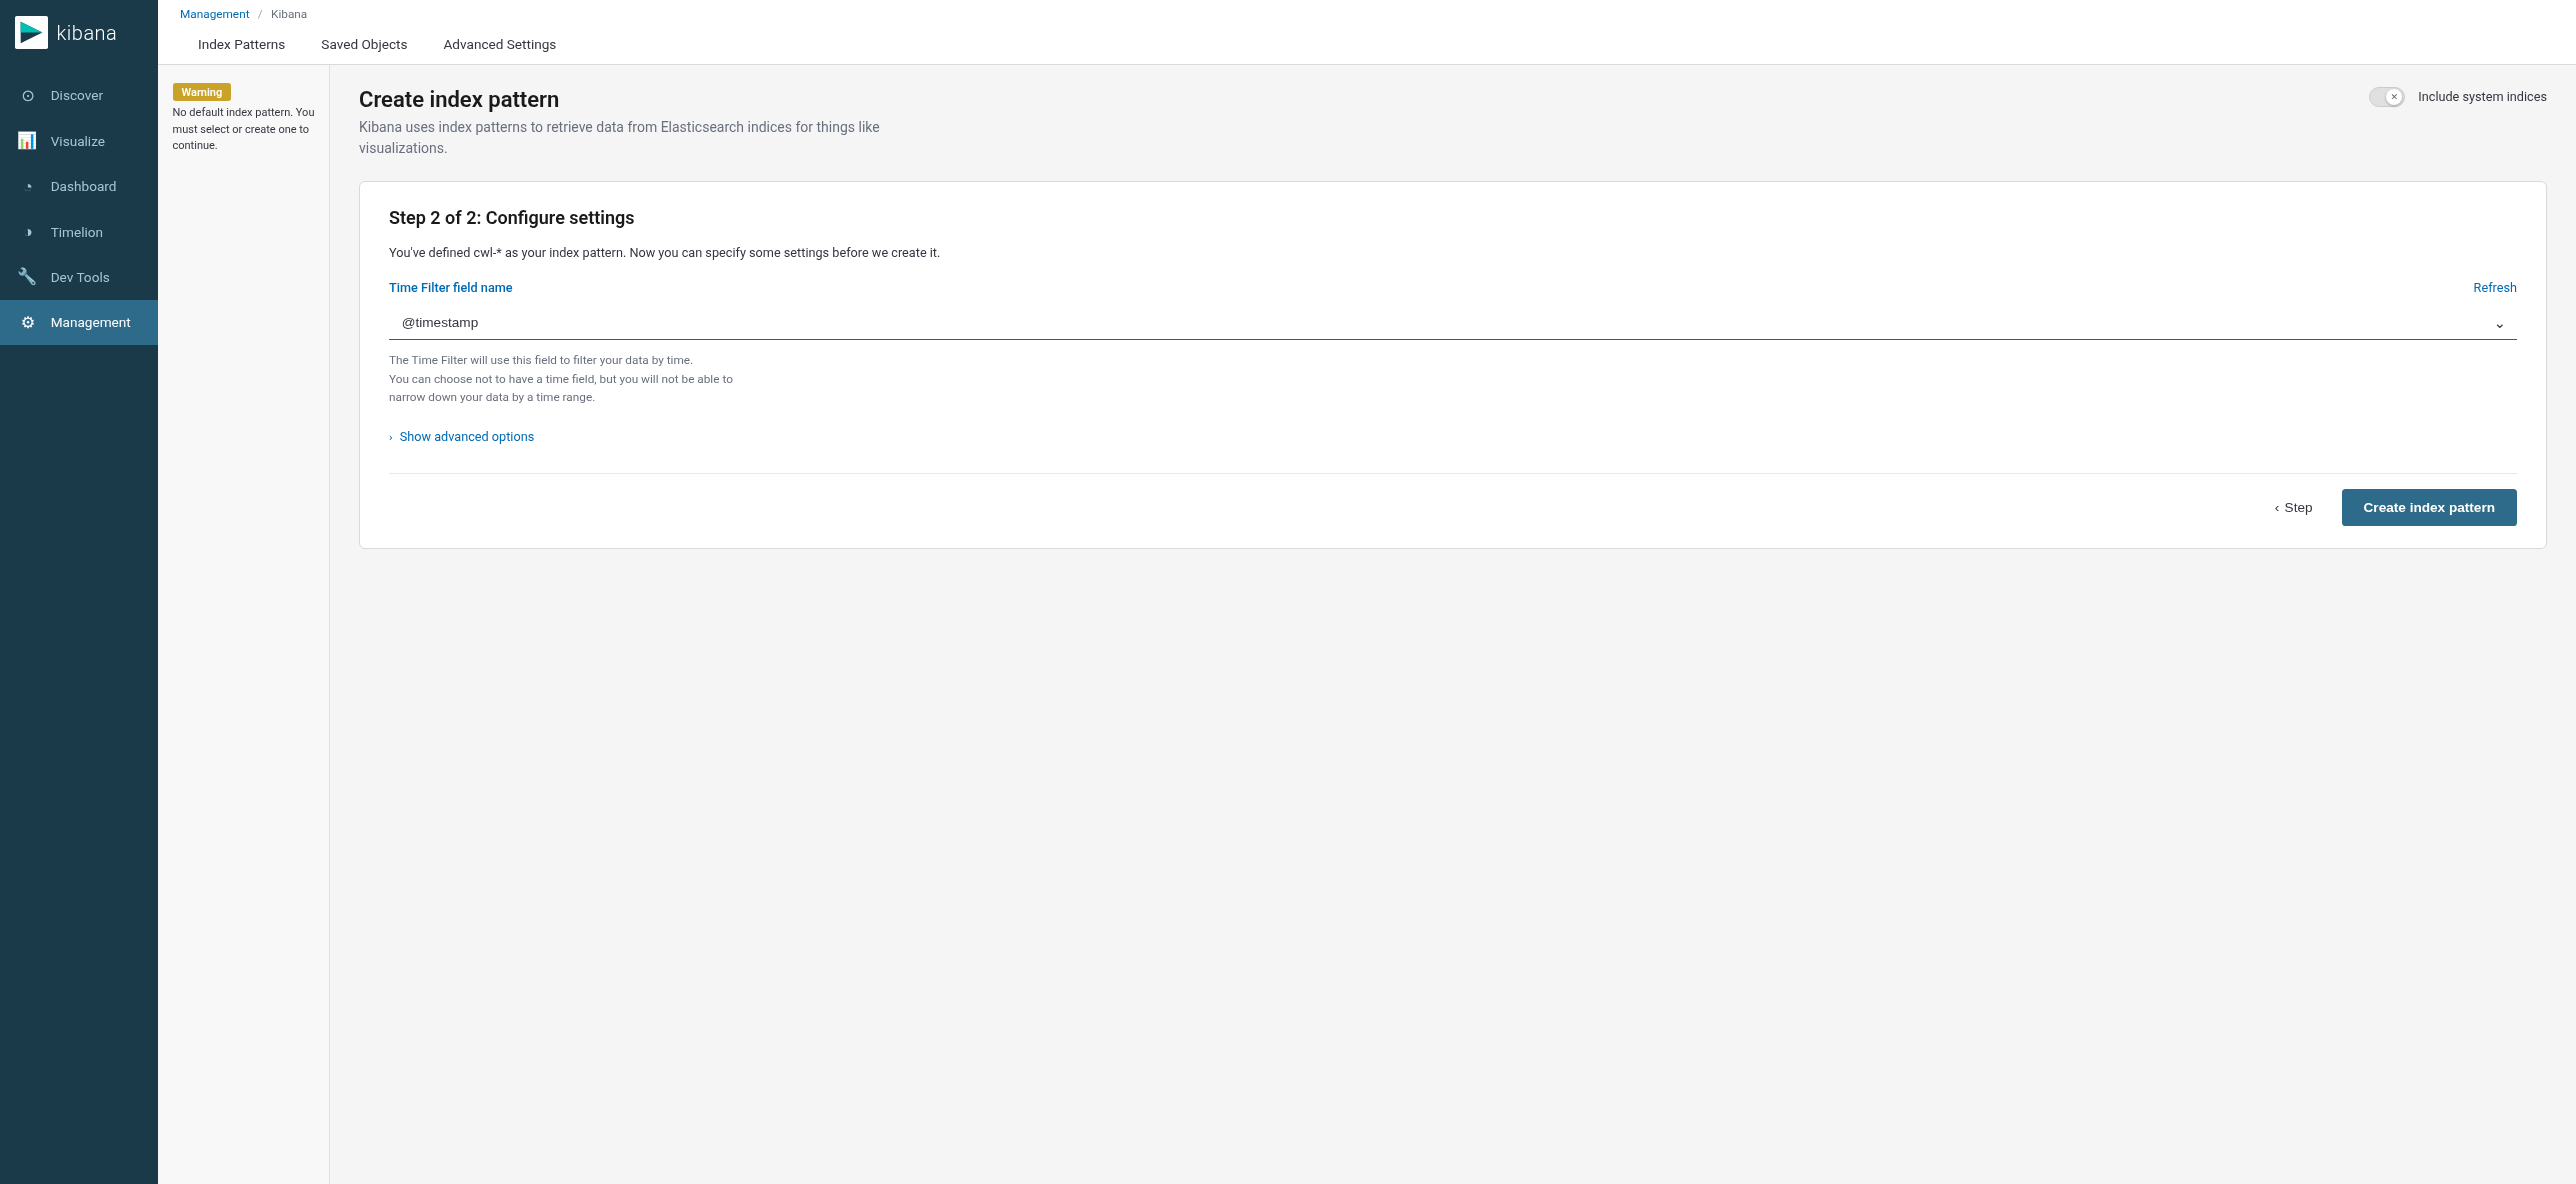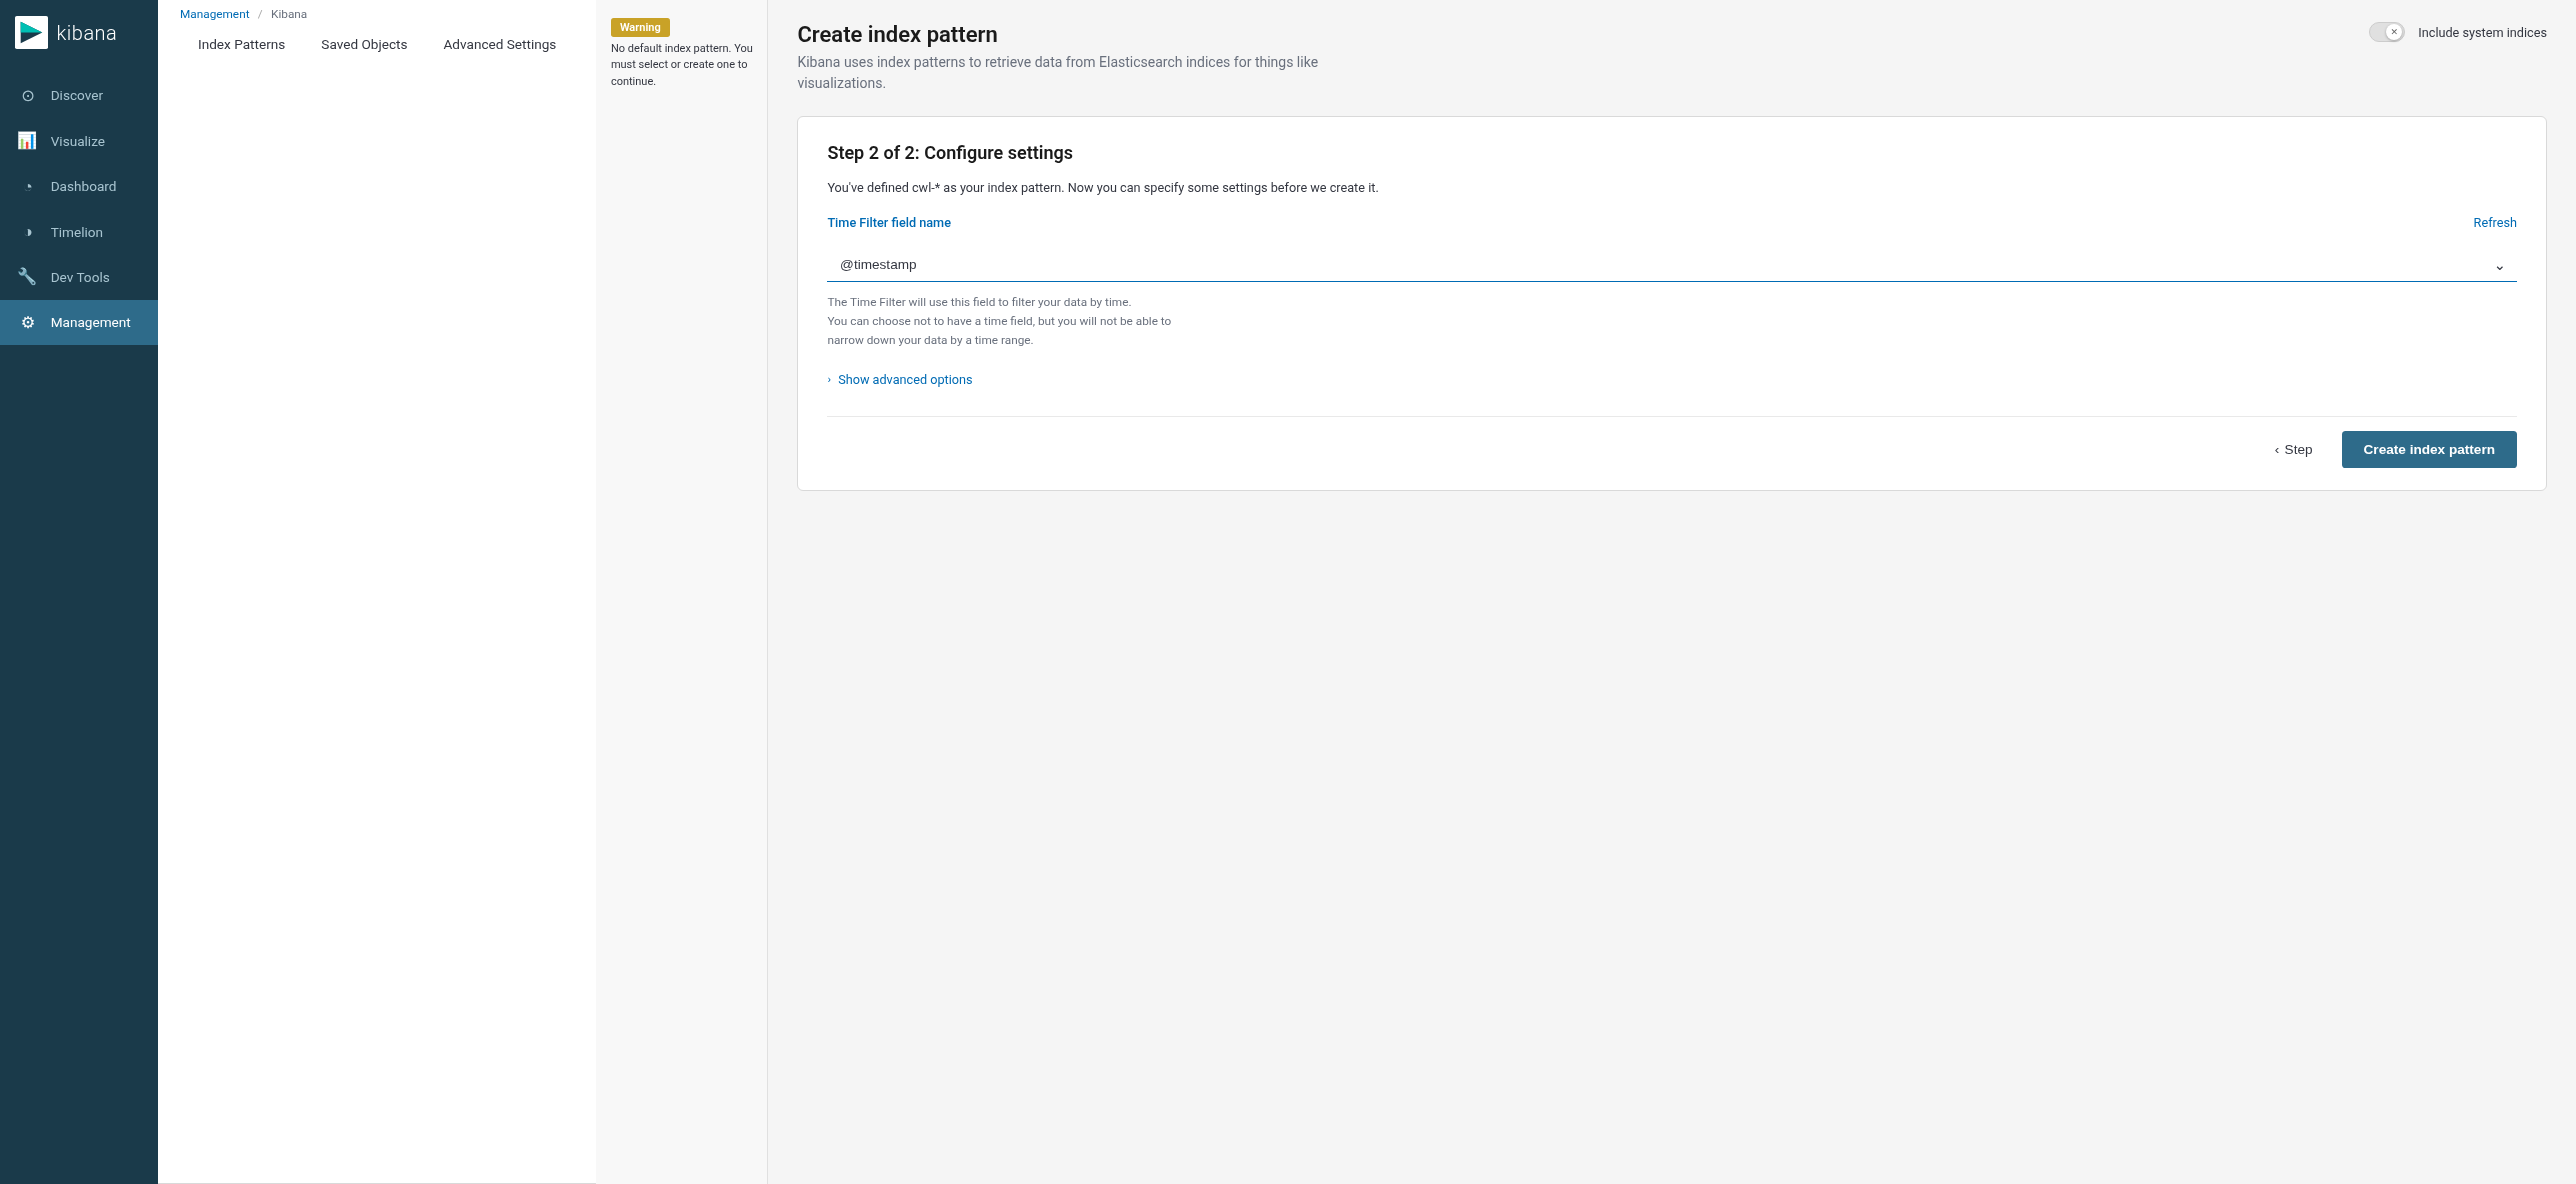--- a/index.html
+++ b/index.html
@@ -66,21 +66,21 @@
       align-items: center;
       justify-content: center;
       font-size: 16.3px;
       color: inherit;
     }
 
     
     .main {
       flex: 1;
       display: flex;
-      flex-direction: row;
+      flex-direction: column;
       overflow: auto;
     }
 
     
     .top-nav {
       background: #fff;
       border-bottom: 0.9px solid #d9d9d9;
       padding: 0 22px;
     }
     .breadcrumb {
@@ -216,21 +216,21 @@
       margin-bottom: 18px;
       line-height: 1.5;
     }
     .step-description strong {
       font-weight: 400;
     }
     .field-row {
       display: flex;
       justify-content: space-between;
       align-items: baseline;
-      margin-bottom: 18px;
+      margin-bottom: 11px;
     }
     .field-label {
       font-size: 12.7px;
       color: #006bb4;
       font-weight: 500;
       cursor: pointer;
     }
     .field-refresh {
       font-size: 12.7px;
       color: #006bb4;

